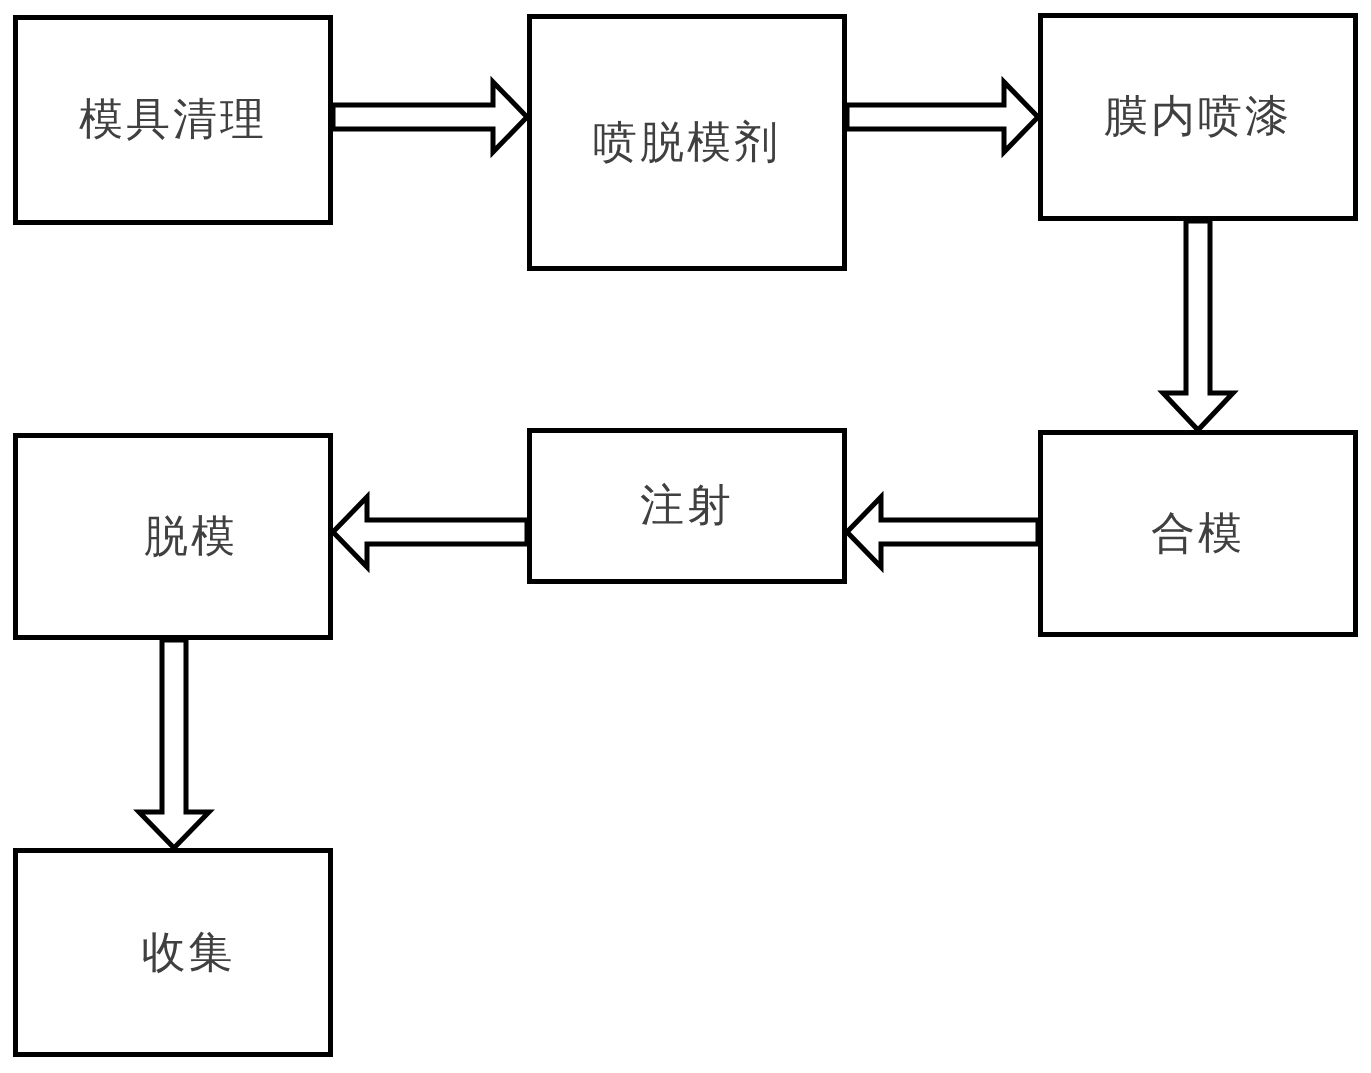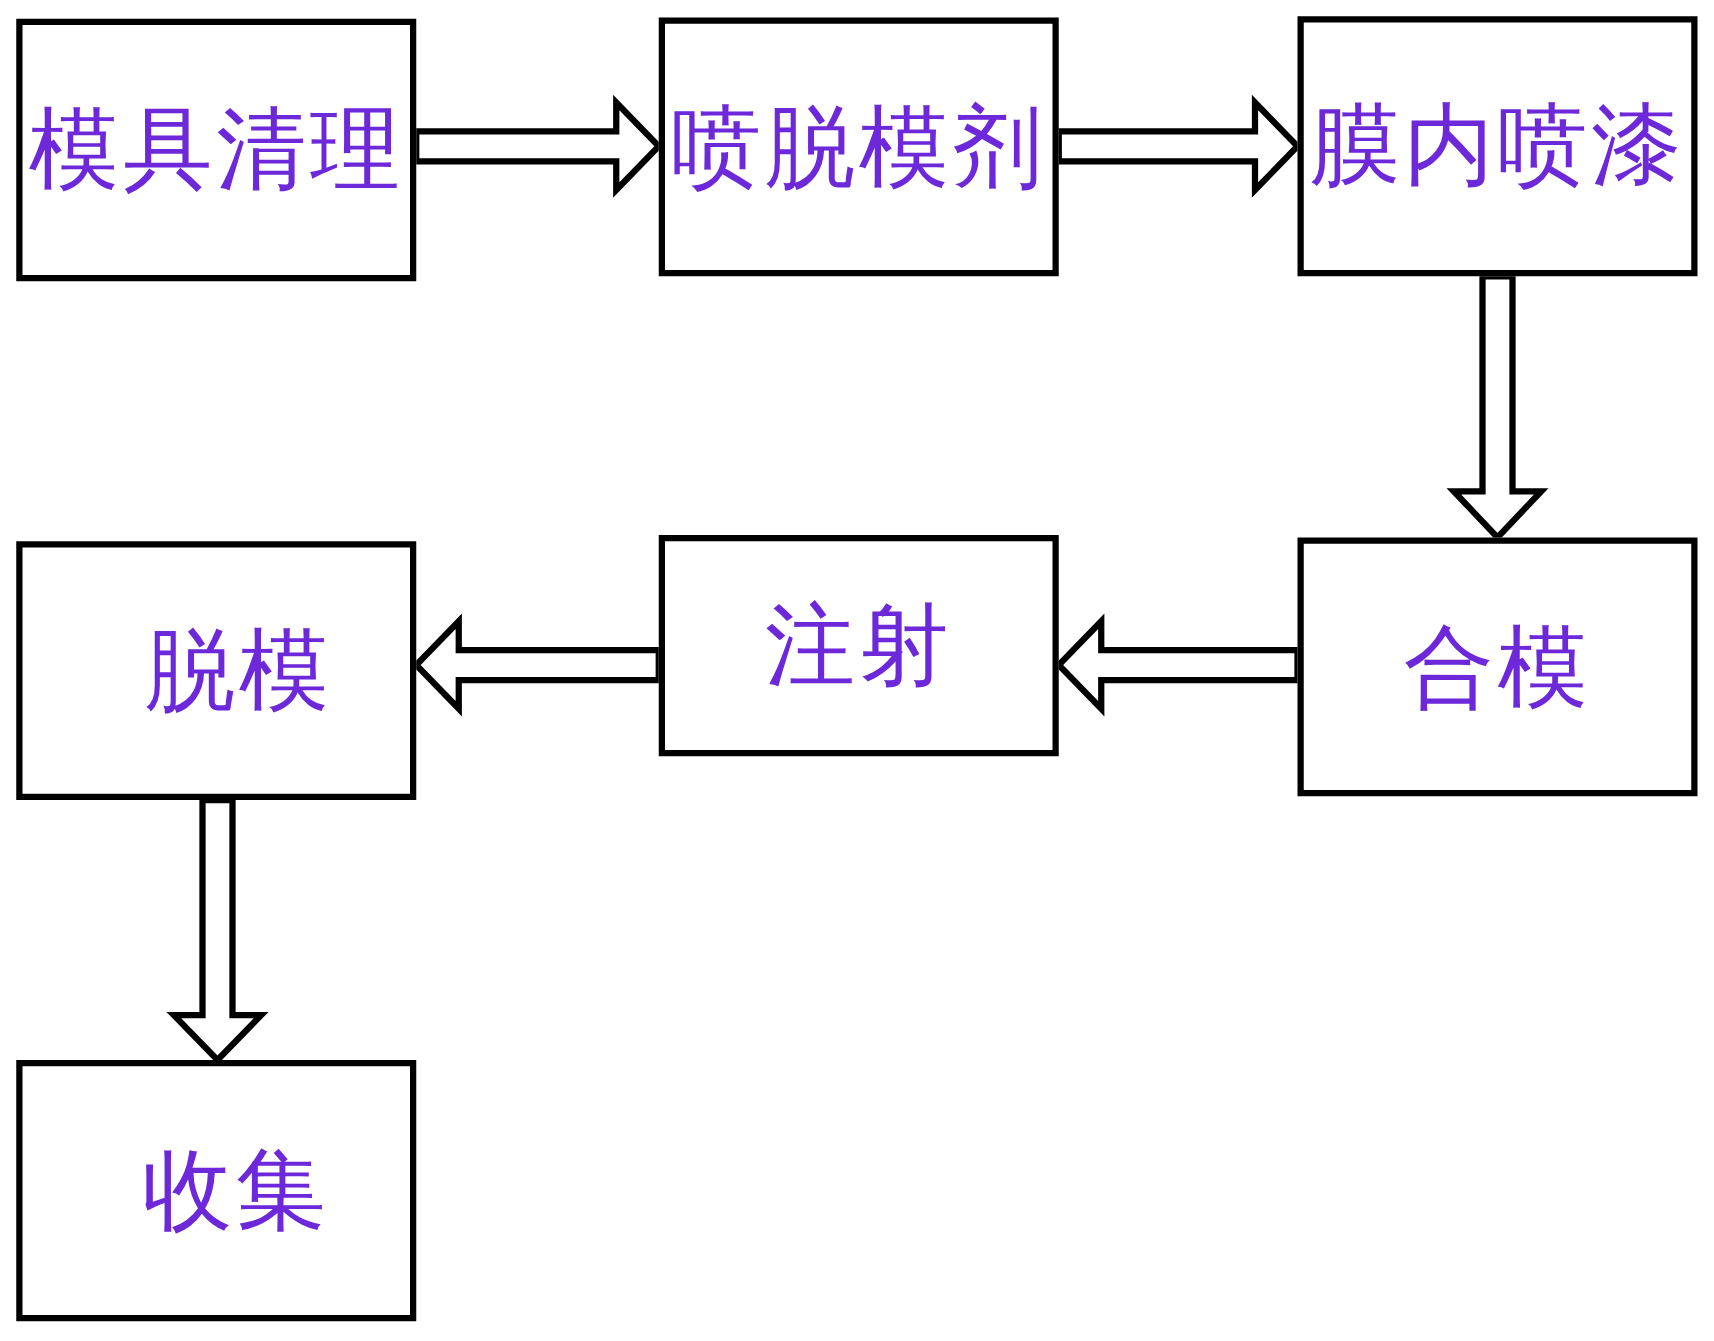--- a/index.html
+++ b/index.html
@@ -25,32 +25,32 @@
   .flow-box {
     position: absolute;
     box-sizing: border-box;
     border: 5px solid #000000;
     background: #ffffff;
     display: flex;
     align-items: center;
     justify-content: center;
   }
   .flow-box .label {
-    font-size: 72px;
-    color: #6d28d9;
+    font-size: 44px;
+    color: #404040;
     letter-spacing: 3px;
     white-space: nowrap;
     line-height: 1;
   }
   
   .box-mold-cleaning      { left: 13px;   top: 15px;  width: 320px; height: 210px; }
-  .box-spray-release      { left: 527px;  top: 14px;  width: 320px; height: 207px; justify-content: center; }
+  .box-spray-release      { left: 527px;  top: 14px;  width: 320px; height: 257px; justify-content: center; }
   .box-in-mold-painting   { left: 1038px; top: 13px;  width: 320px; height: 208px; }
   .box-mold-closing       { left: 1038px; top: 430px; width: 320px; height: 207px; }
-  .box-injection          { left: 527px;  top: 428px; width: 320px; height: 177px; justify-content: center; }
+  .box-injection          { left: 527px;  top: 428px; width: 320px; height: 156px; justify-content: center; }
   .box-demolding          { left: 13px;   top: 433px; width: 320px; height: 207px; padding-left: 36px; }
   .box-collection         { left: 13px;   top: 848px; width: 320px; height: 209px; padding-left: 31px; }
   .arrow {
     fill: #ffffff;
     stroke: #000000;
     stroke-width: 5;
     stroke-linejoin: miter;
   }
 </style>
 </head>

